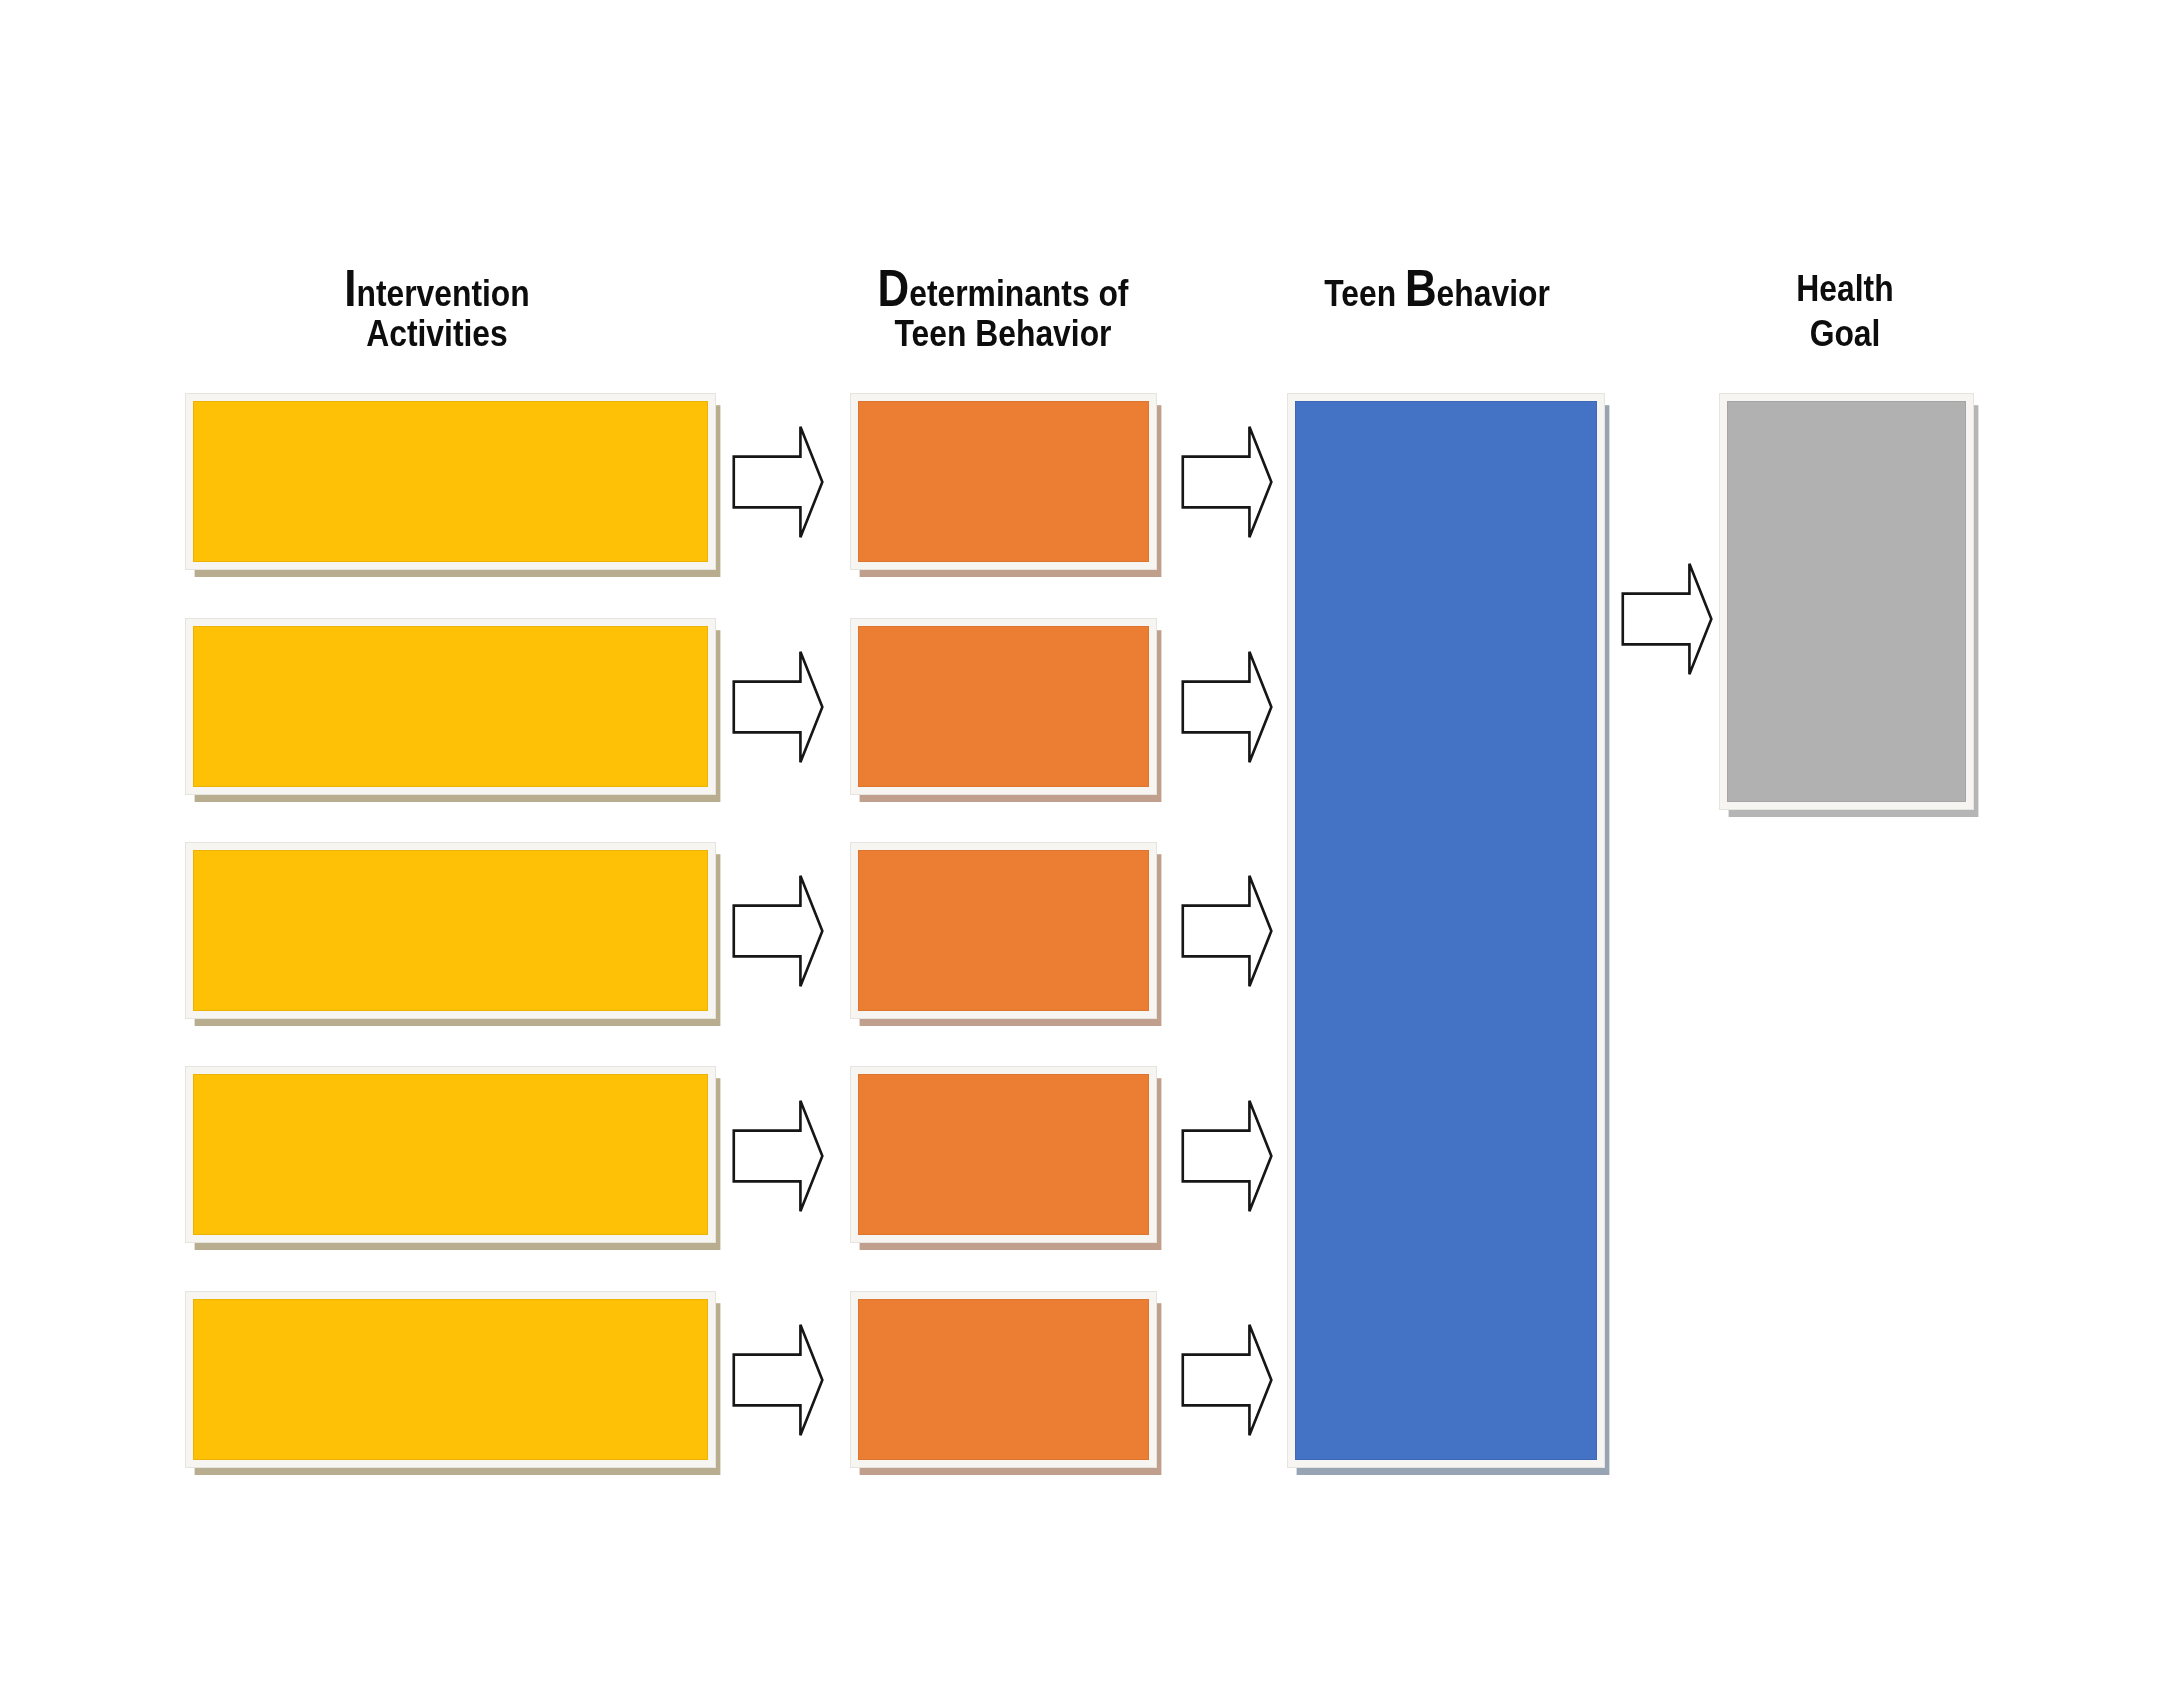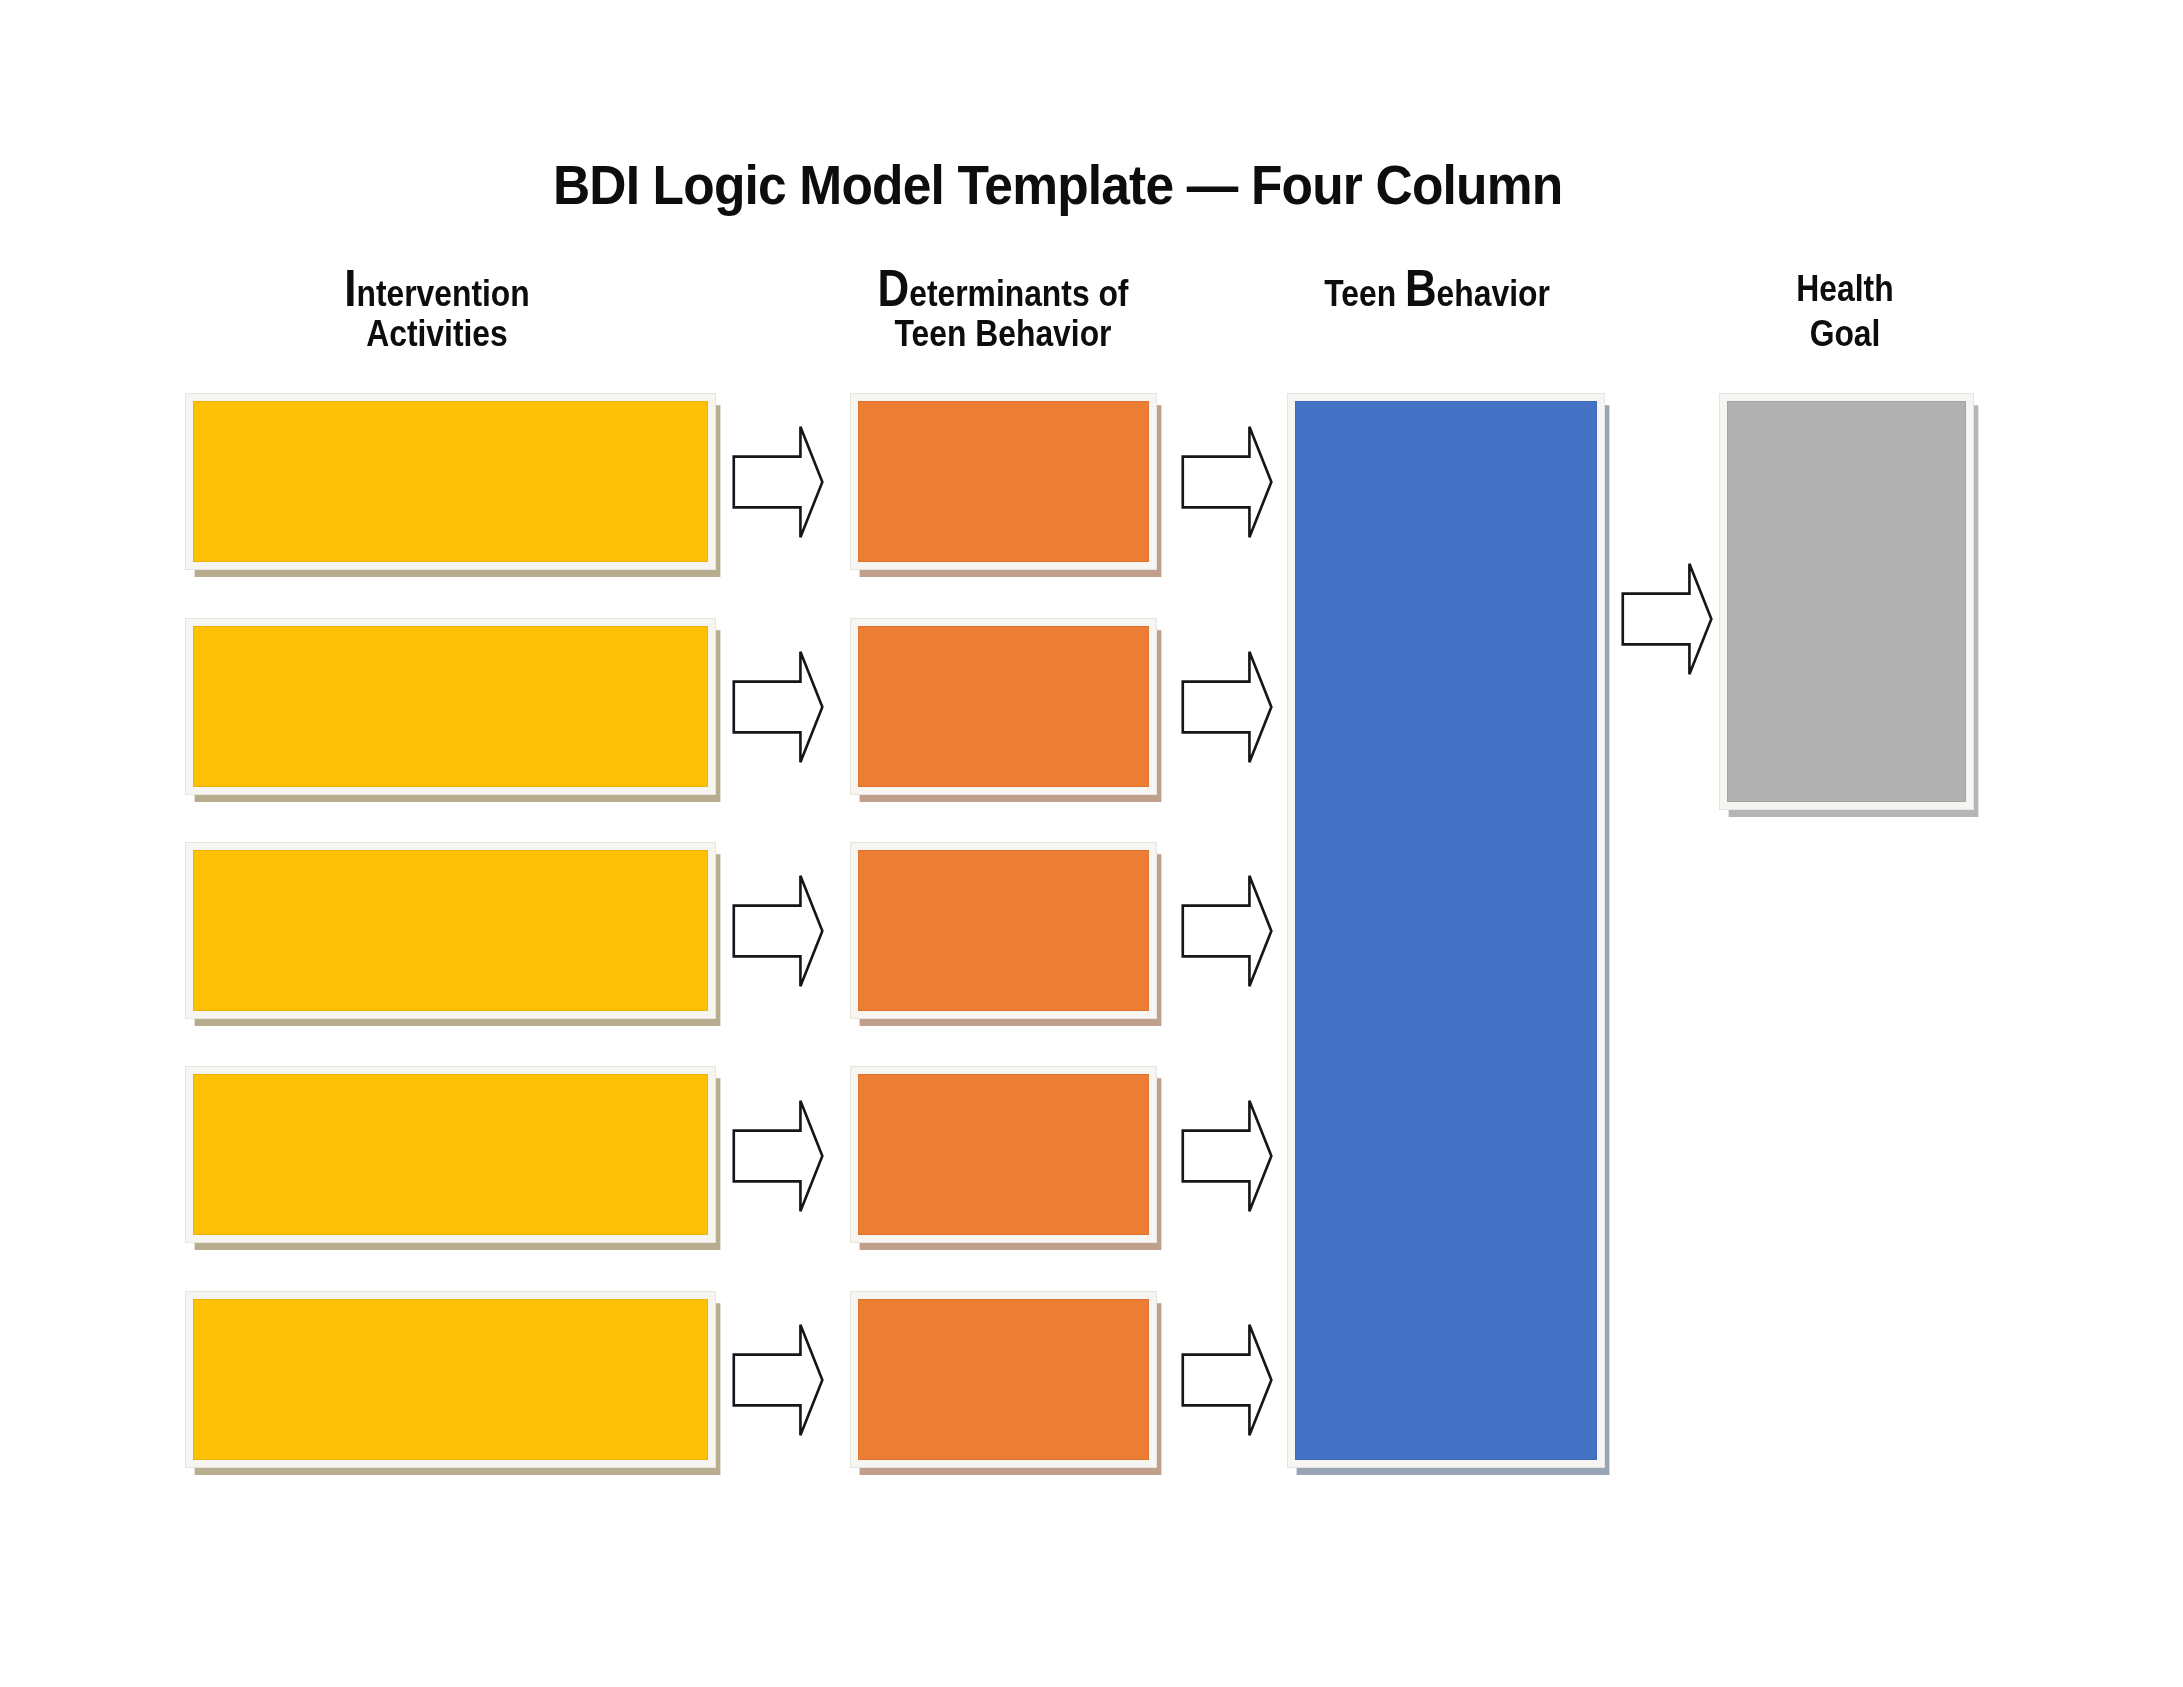--- a/index.html
+++ b/index.html
@@ -111,23 +111,20 @@
   .a-row-2 { top: 650px; }
   .a-row-3 { top: 874px; }
   .a-row-4 { top: 1099px; }
   .a-row-5 { top: 1323px; }
 </style>
 </head>
 <body>
 
 <div id="canvas">
 
-  <div class="title-wrap">
-    <span class="title-text">BDI Logic Model Template — Four Column</span>
-  </div>
 
   <div class="col-header" id="header-col1">
     <div class="hline"><span class="big-letter">I</span><span>ntervention</span></div>
     <div class="hline"><span>Activities</span></div>
   </div>
   <div class="col-header" id="header-col2">
     <div class="hline"><span class="big-letter">D</span><span>eterminants of</span></div>
     <div class="hline"><span>Teen Behavior</span></div>
   </div>
   <div class="col-header" id="header-col3">

